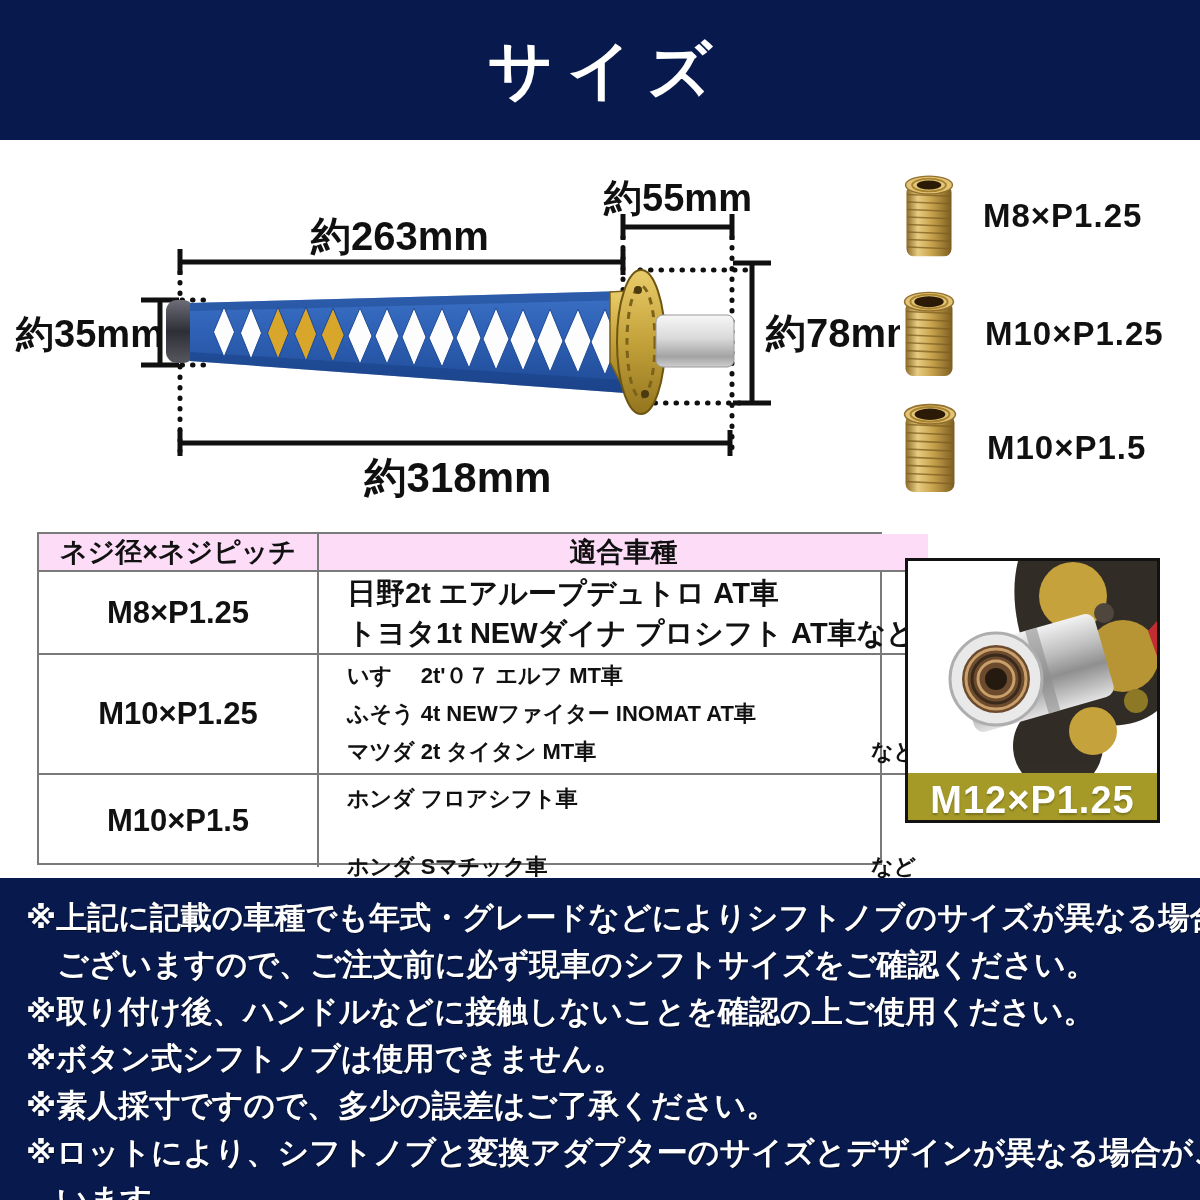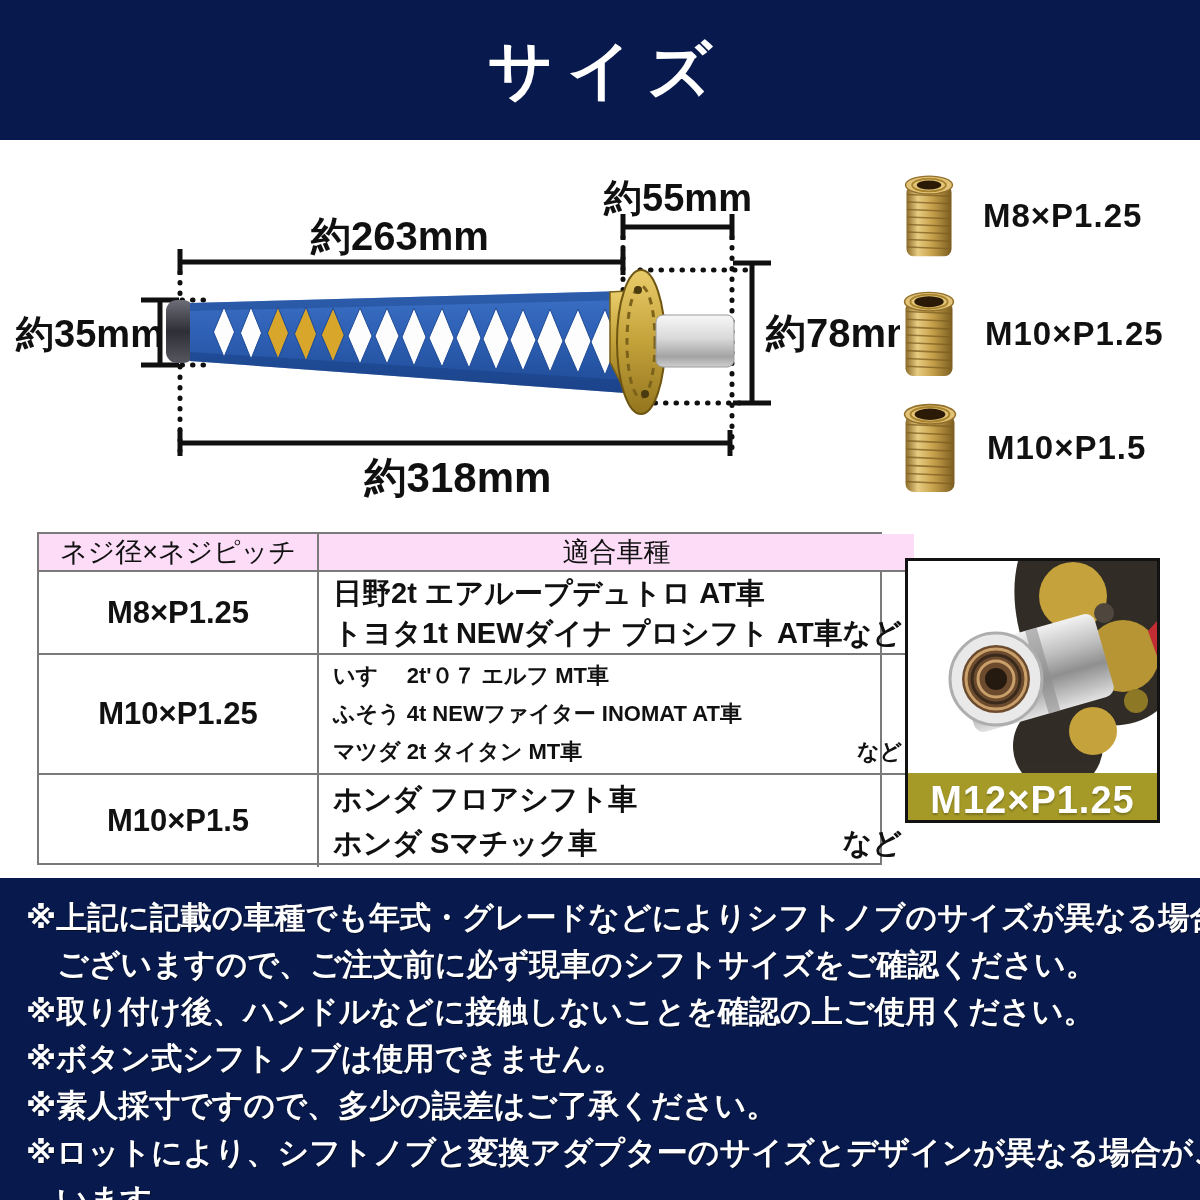--- a/index.html
+++ b/index.html
@@ -25,29 +25,29 @@
   .ad-label { font-size:33px; font-weight:700; color:#111; letter-spacing:1px; }
 
   
   .spec-table { position:absolute; left:37px; top:532px; width:845px; height:333px;
     display:grid; grid-template-columns:280px 1fr; grid-template-rows:38px 83px 120px 92px;
     border:2px solid #7a7a7a; background:#fff; }
   .cell { border-right:2px solid #7a7a7a; border-bottom:2px solid #7a7a7a; }
   .cell.lastcol { border-right:none; }
   .cell.lastrow { border-bottom:none; }
   .th { background:#fcdcf7; display:flex; align-items:center; justify-content:center;
-    font-size:27px; font-weight:400; color:#111; }
+    font-size:27px; font-weight:700; color:#111; }
   .size-cell { display:flex; align-items:center; justify-content:center;
     font-size:31px; font-weight:700; color:#111; }
   .veh-cell { display:flex; flex-direction:column; justify-content:center;
-    padding:2px 12px 2px 14px; font-weight:700; color:#111; }
+    padding:2px 12px 2px 28px; font-weight:700; color:#111; }
   .veh-cell .vline { white-space:nowrap; }
   .rowA .vline { font-size:29px; line-height:40px; }
   .rowB .vline { font-size:22px; line-height:38px; }
-  .rowC .vline { font-size:29px; line-height:44px; }
+  .rowC .vline { font-size:22px; line-height:44px;margin-top:24px; }
   .vline.with-etc { display:flex; justify-content:space-between;gap:48px; }
 
   
   .photo-box { position:absolute; left:905px; top:558px; width:255px; height:265px;
     border:3px solid #121212; background:#ffffff; overflow:hidden; }
   .photo-area { position:relative; width:249px; height:212px; }
   .thread-band { width:249px; height:55px; background:#a59a28;
     display:flex; align-items:center; justify-content:center; }
   .thread-label { color:#ffffff; font-size:38px; font-weight:700; letter-spacing:1px;
     text-shadow:0 2px 2px rgba(0,0,0,.25); }

